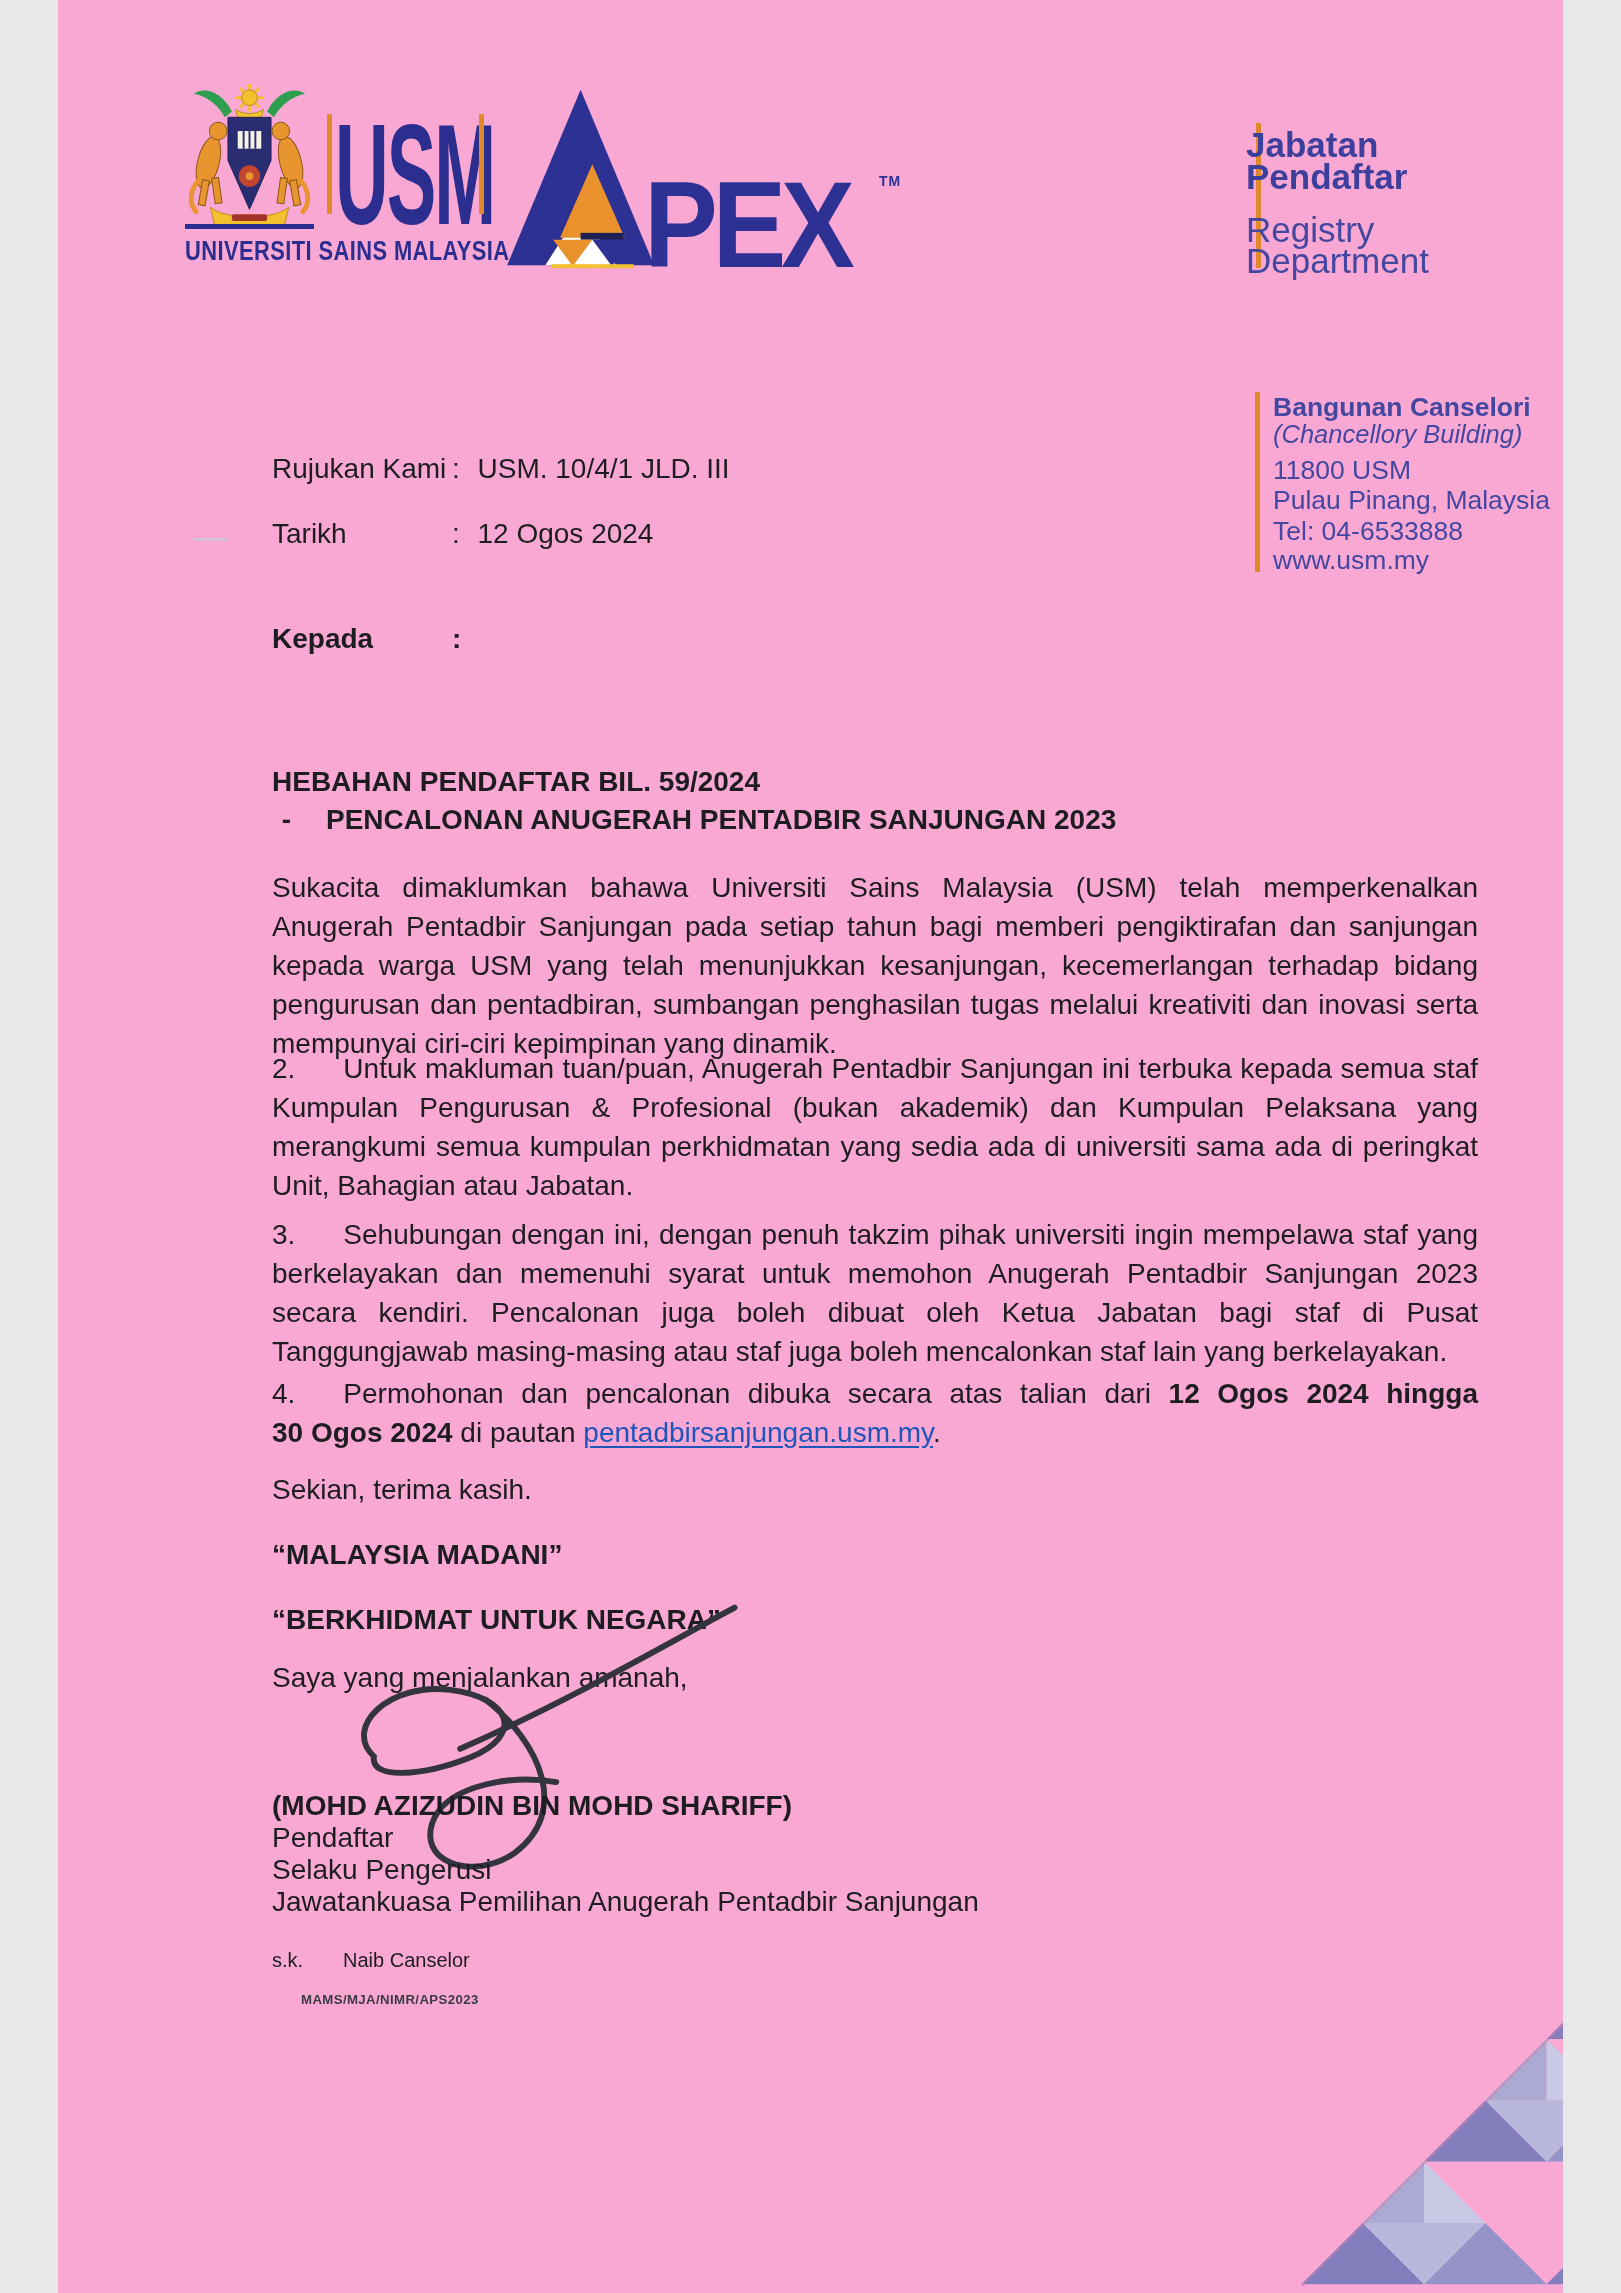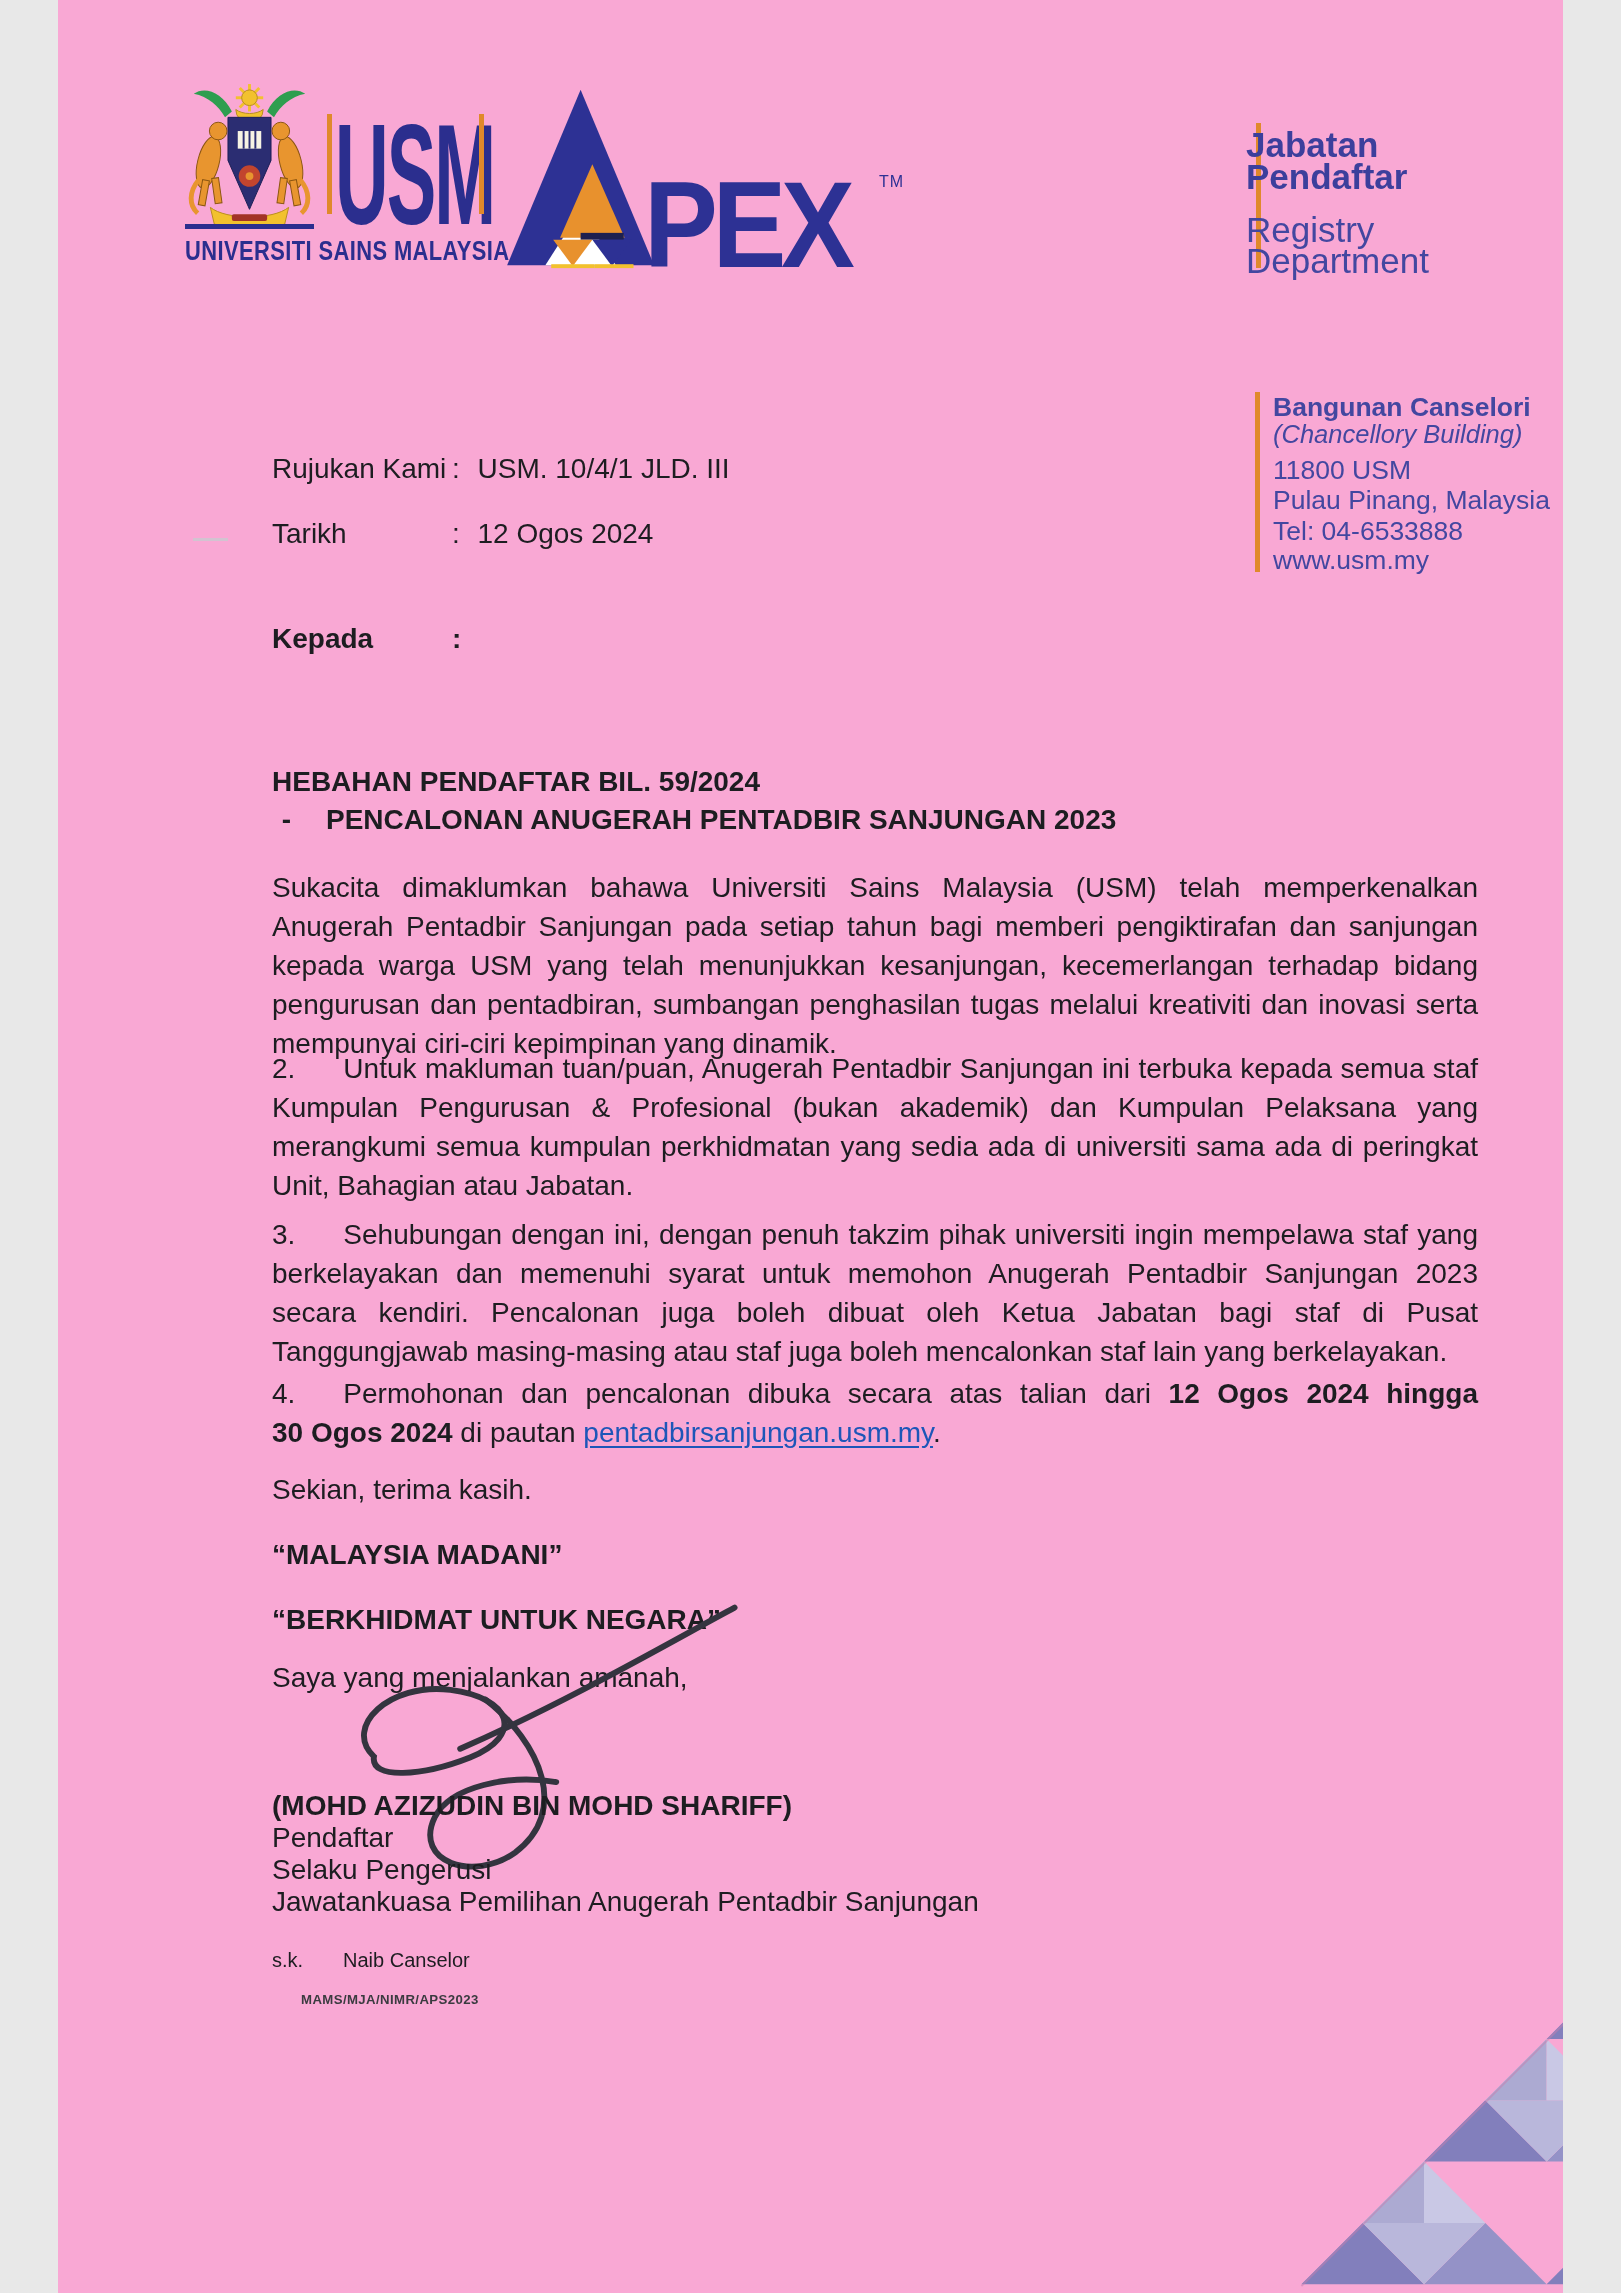--- a/index.html
+++ b/index.html
@@ -19,21 +19,21 @@
   .usm-bar{width:4.9px;background:#e0892b;}
   .usm-underline{left:127px;top:224px;width:129px;height:4.9px;background:#2b2e8e;}
   .usm-wordmark{
     left:127px;top:235px;font-size:27.4px;font-weight:bold;color:#2b2e8e;
     transform:scaleX(0.8);transform-origin:0 0;white-space:nowrap;letter-spacing:0.5px;
   }
   .apex-pex{
     left:586px;top:163px;font-size:123px;line-height:1;font-weight:bold;color:#2d3194;
     letter-spacing:-5.9px;transform:scaleX(0.9);transform-origin:0 0;white-space:nowrap;
   }
-  .apex-tm{left:821px;top:173px;font-size:16px;font-weight:normal;color:#2d3194;letter-spacing:1px;}
+  .apex-tm{left:821px;top:173px;font-size:14px;font-weight:bold;color:#2d3194;letter-spacing:1px;}
 
   
   .hdr-bar{width:4.9px;background:#e0892b;}
   .dept-line{left:1188px;font-size:35px;color:#4347a0;white-space:nowrap;}
   .dept-bold{font-weight:bold;color:#3c3f9c;}
   .addr-line{left:1215px;font-size:26.5px;color:#4347a0;white-space:nowrap;}
   .addr-bold{font-weight:bold;}
   .addr-italic{font-style:italic;}
 
   

